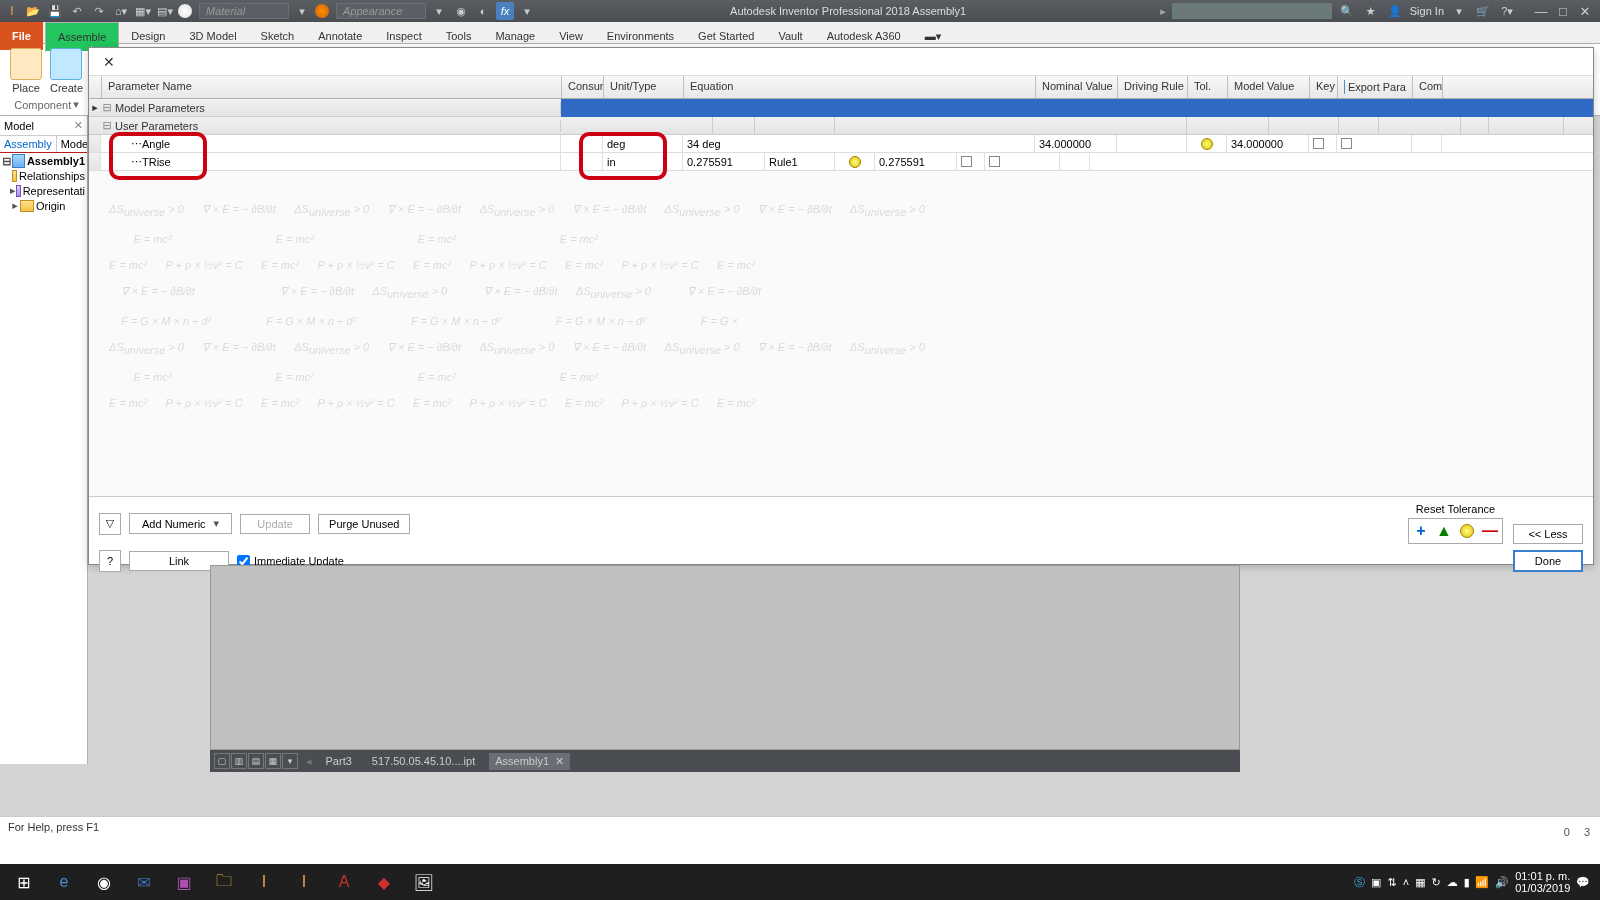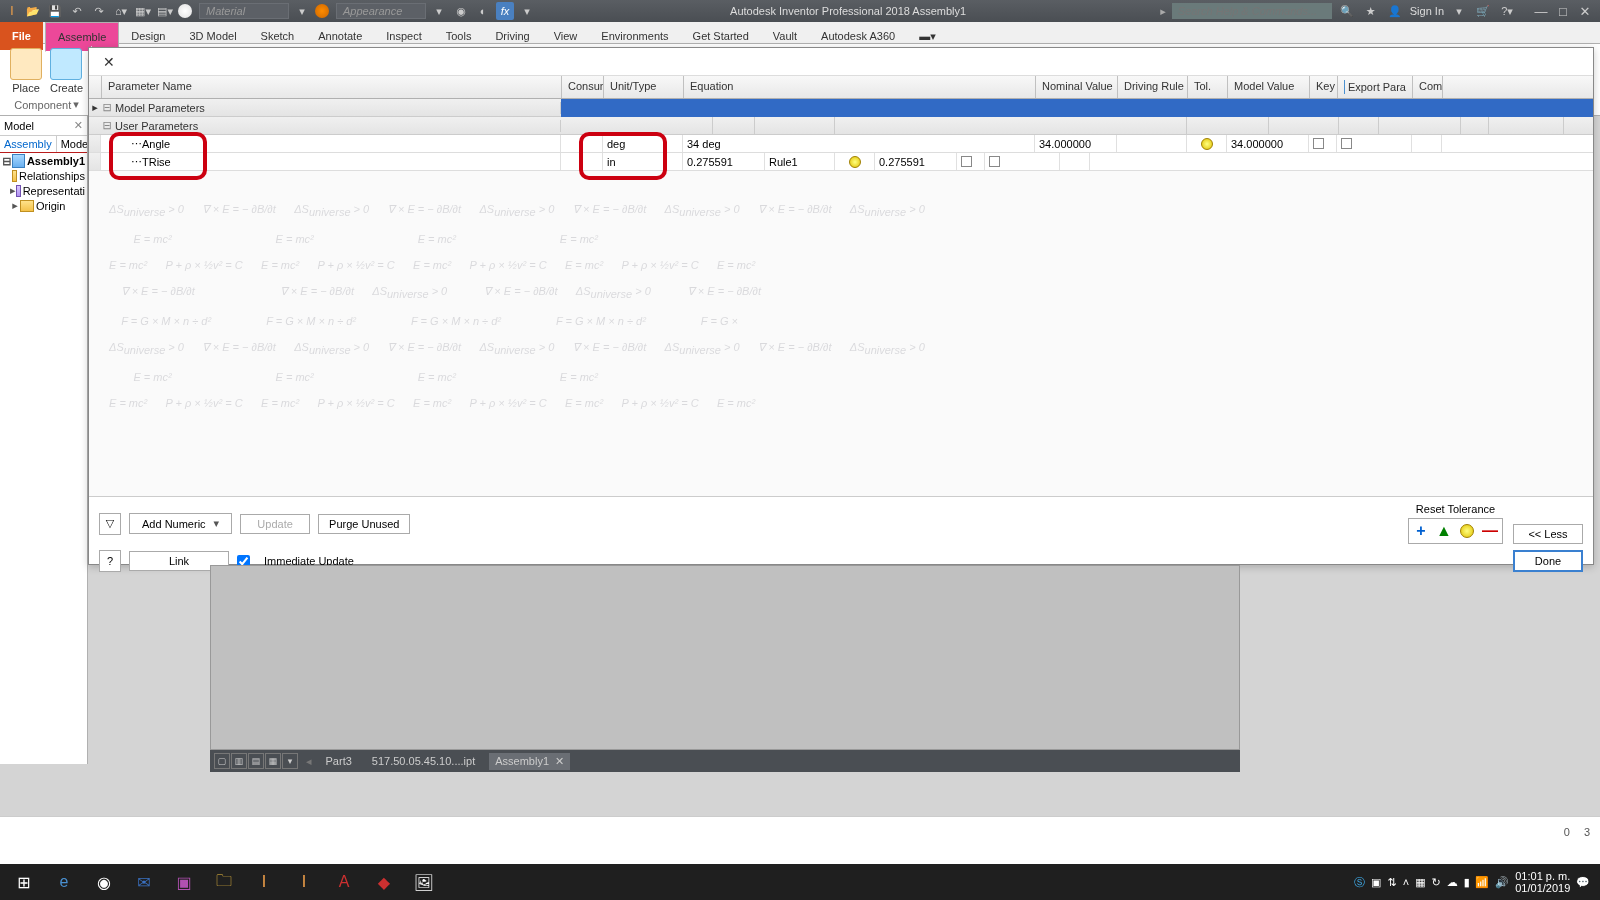--- a/index.html
+++ b/index.html
@@ -12,21 +12,21 @@
 .tb-swatch{width:14px;height:14px;border-radius:50%;background:radial-gradient(#fff,#e0e0e0);margin-right:3px}
 .tb-swatch.b{background:radial-gradient(#ff8c00,#cc6600)}
 .tb-center{flex:1;text-align:center;color:#ddd}
 .tb-right{display:flex;align-items:center;gap:6px}
 .tb-search{background:#6a7a7a;color:#cde;padding:2px 6px;border:none;width:160px;font-style:italic}
 .tb-win{display:flex;gap:0;margin-left:8px}
 .tb-win span{width:22px;text-align:center;color:#ccc;font-size:13px;cursor:pointer}
 .ribbon-tabs{height:22px;background:#f0f0f0;display:flex;align-items:stretch;border-bottom:1px solid #b0b0b0}
 .rtab{padding:14px 12px;color:#333;cursor:pointer;display:flex;align-items:center}
 .rtab.file{background:#d9531e;color:#fff;font-weight:bold;margin-right:2px}
-.rtab.active{background:#ec4899;border:1px solid #b0b0b0;border-bottom:1px solid #fff;margin-bottom:-1px}
+.rtab.active{background:#22c55e;border:1px solid #b0b0b0;border-bottom:1px solid #fff;margin-bottom:-1px}
 .ribbon-panel{height:72px;background:#fff;border-bottom:1px solid #b0b0b0;display:flex;padding:2px}
 .rp-group{display:flex;flex-direction:column;align-items:center;padding:2px 8px;border-right:1px solid #e0e0e0}
 .rp-big{width:32px;height:32px;background:#ffe9c0;border:1px solid #e0b060;border-radius:3px;margin-bottom:2px}
 .rp-big.b{background:#c0e9ff;border-color:#60b0e0}
 .rp-lbl{font-size:11px;color:#333}
 .rp-foot{font-size:10px;color:#666;margin-top:auto;display:flex;align-items:center;gap:2px}
 .left-panel{position:absolute;left:0;top:116px;width:88px;bottom:136px;background:#fff;border-right:1px solid #b0b0b0;overflow:hidden}
 .lp-row{display:flex;align-items:center;padding:1px 2px;font-size:11px;white-space:nowrap}
 .lp-row .exp{width:10px;text-align:center;color:#555}
 .lp-row .fld{width:14px;height:12px;background:linear-gradient(#ffe28a,#f4c24a);border:1px solid #c09020;margin-right:2px}
@@ -140,21 +140,21 @@
 
 <div class="ribbon-tabs">
   <div class="rtab file">File</div>
   <div class="rtab active">Assemble</div>
   <div class="rtab">Design</div>
   <div class="rtab">3D Model</div>
   <div class="rtab">Sketch</div>
   <div class="rtab">Annotate</div>
   <div class="rtab">Inspect</div>
   <div class="rtab">Tools</div>
-  <div class="rtab">Driving</div>
+  <div class="rtab">Manage</div>
   <div class="rtab">View</div>
   <div class="rtab">Environments</div>
   <div class="rtab">Get Started</div>
   <div class="rtab">Vault</div>
   <div class="rtab">Autodesk A360</div>
   <div class="rtab">▬▾</div>
 </div>
 
 <div class="ribbon-panel">
   <div class="rp-group">
@@ -328,21 +328,21 @@
               </span>
             <span style="color:#cc0000;font-weight:bold">—</span>
           </div>
         </div>
         <div class="btn">&lt;&lt;  Less</div>
       </div>
     </div>
     <div class="pd-foot-row">
       <div class="btn-sm">?</div>
       <div class="btn" style="min-width:100px">Link</div>
-      <label style="display:flex;align-items:center;gap:14px">
+      <label style="display:flex;align-items:center;gap:4px">
           <input type="checkbox" checked="" style="">
           <span>Immediate Update</span>
         </label>
       <div class="foot-right">
         <div class="btn prim">Done</div>
       </div>
     </div>
   </div>
 </div>
 
@@ -356,20 +356,21 @@
     <span>▦</span>
     <span>▾</span>
   </div>
   <span class="sep">◂</span>
   <span class="tab">Part3</span>
   <span class="tab">517.50.05.45.10....ipt</span>
   <span class="tab act"><span>Assembly1</span>&nbsp;&nbsp;✕</span>
 </div>
 
 <div class="status-help">
+  <div>For Help, press F1</div>
   <div class="nums">
       <span>0</span>
       <span>3</span>
     </div>
 </div>
 
 <div class="win-taskbar">
   <div class="ti">⊞</div>
   <div class="ti" style="color:#4a90d0">e</div>
   <div class="ti">◉</div>
@@ -387,17 +388,17 @@
     <span>⇅</span>
     <span>˄</span>
     <span>▦</span>
     <span>↻</span>
     <span>☁</span>
     <span>▮</span>
     <span>📶</span>
     <span>🔊</span>
     <div class="clock">
       <div>01:01 p. m.</div>
-      <div>01/01/2019</div>
+      <div>01/03/2019</div>
     </div>
     <span>💬</span>
   </div>
 </div>
 
 </body></html>

